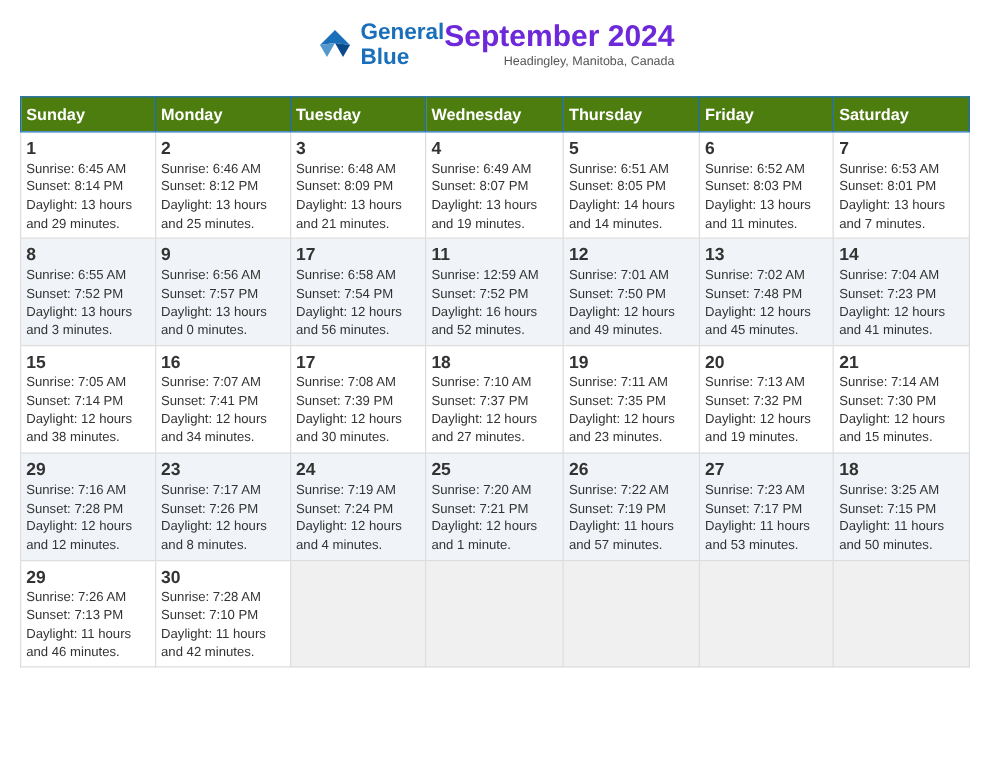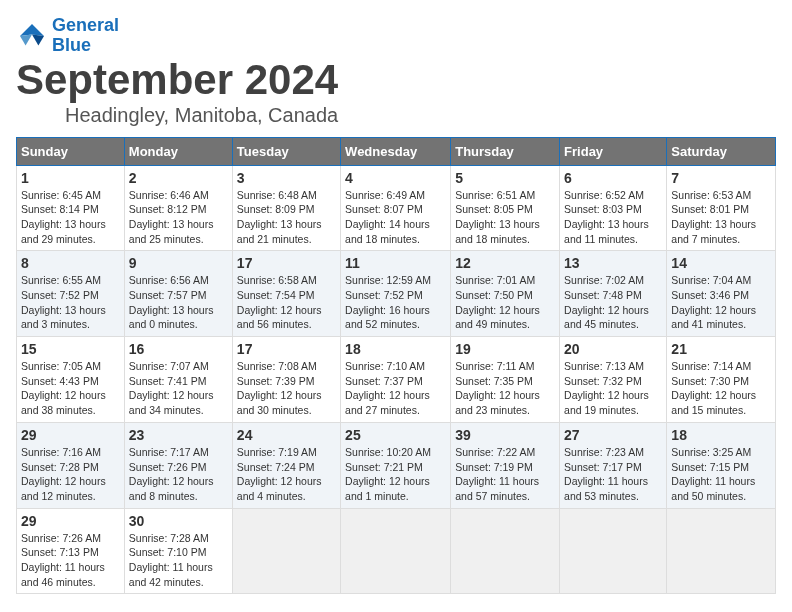--- a/index.html
+++ b/index.html
@@ -7,22 +7,21 @@
       font-family: Arial, sans-serif;
       background: #fff;
       width: 792px;
       min-height: 612px;
       padding: 16px;
     }
     .header {
       display: flex;
       justify-content: center;
       align-items: flex-start;
-      margin-bottom: 10px;
-      flex-direction: column;
+      margin-bottom: 21px;
     }
     .logo {
       display: flex;
       align-items: center;
       gap: 4px;
     }
     .logo-text {
       font-size: 18px;
       font-weight: bold;
       color: #333;
@@ -32,35 +31,35 @@
       color: #1a6fba;
     }
     .logo-icon {
       width: 32px;
       height: 32px;
     }
     .title-block {
       text-align: right;
     }
     .month-title {
-      font-size: 42px;
+      font-size: 24px;
       font-weight: bold;
-      color: #404040;
+      color: #6d28d9;
     }
     .location-title {
-      font-size: 20px;
+      font-size: 10px;
       color: #555;
     }
     table {
       width: 100%;
       border-collapse: collapse;
       font-size: 11px;
     }
     thead tr {
-      background-color: #737373;
+      background-color: #4d7c0f;
       color: #fff;
     }
     thead th {
       padding: 6px 4px;
       font-size: 13px;
       font-weight: bold;
       text-align: left;
       border: 1px solid #1a6fba;
     }
     tbody tr {
@@ -156,29 +155,29 @@
             <div>Sunrise: 6:48 AM</div>
             <div>Sunset: 8:09 PM</div>
             <div>Daylight: 13 hours and 21 minutes.</div>
           </div>
         </td>
         <td>
           <span class="day-number">4</span>
           <div class="day-info">
             <div>Sunrise: 6:49 AM</div>
             <div>Sunset: 8:07 PM</div>
-            <div>Daylight: 14 hours and 18 minutes.</div>
+            <div>Daylight: 13 hours and 19 minutes.</div>
           </div>
         </td>
         <td>
           <span class="day-number">5</span>
           <div class="day-info">
             <div>Sunrise: 6:51 AM</div>
             <div>Sunset: 8:05 PM</div>
-            <div>Daylight: 13 hours and 18 minutes.</div>
+            <div>Daylight: 14 hours and 14 minutes.</div>
           </div>
         </td>
         <td>
           <span class="day-number">6</span>
           <div class="day-info">
             <div>Sunrise: 6:52 AM</div>
             <div>Sunset: 8:03 PM</div>
             <div>Daylight: 13 hours and 11 minutes.</div>
           </div>
         </td>
@@ -237,31 +236,31 @@
           <div class="day-info">
             <div>Sunrise: 7:02 AM</div>
             <div>Sunset: 7:48 PM</div>
             <div>Daylight: 12 hours and 45 minutes.</div>
           </div>
         </td>
         <td>
           <span class="day-number">14</span>
           <div class="day-info">
             <div>Sunrise: 7:04 AM</div>
-            <div>Sunset: 3:46 PM</div>
+            <div>Sunset: 7:23 PM</div>
             <div>Daylight: 12 hours and 41 minutes.</div>
           </div>
         </td>
       </tr>
       <tr>
         <td>
           <span class="day-number">15</span>
           <div class="day-info">
             <div>Sunrise: 7:05 AM</div>
-            <div>Sunset: 4:43 PM</div>
+            <div>Sunset: 7:14 PM</div>
             <div>Daylight: 12 hours and 38 minutes.</div>
           </div>
         </td>
         <td>
           <span class="day-number">16</span>
           <div class="day-info">
             <div>Sunrise: 7:07 AM</div>
             <div>Sunset: 7:41 PM</div>
             <div>Daylight: 12 hours and 34 minutes.</div>
           </div>
@@ -328,27 +327,27 @@
           <span class="day-number">24</span>
           <div class="day-info">
             <div>Sunrise: 7:19 AM</div>
             <div>Sunset: 7:24 PM</div>
             <div>Daylight: 12 hours and 4 minutes.</div>
           </div>
         </td>
         <td>
           <span class="day-number">25</span>
           <div class="day-info">
-            <div>Sunrise: 10:20 AM</div>
+            <div>Sunrise: 7:20 AM</div>
             <div>Sunset: 7:21 PM</div>
             <div>Daylight: 12 hours and 1 minute.</div>
           </div>
         </td>
         <td>
-          <span class="day-number">39</span>
+          <span class="day-number">26</span>
           <div class="day-info">
             <div>Sunrise: 7:22 AM</div>
             <div>Sunset: 7:19 PM</div>
             <div>Daylight: 11 hours and 57 minutes.</div>
           </div>
         </td>
         <td>
           <span class="day-number">27</span>
           <div class="day-info">
             <div>Sunrise: 7:23 AM</div>

